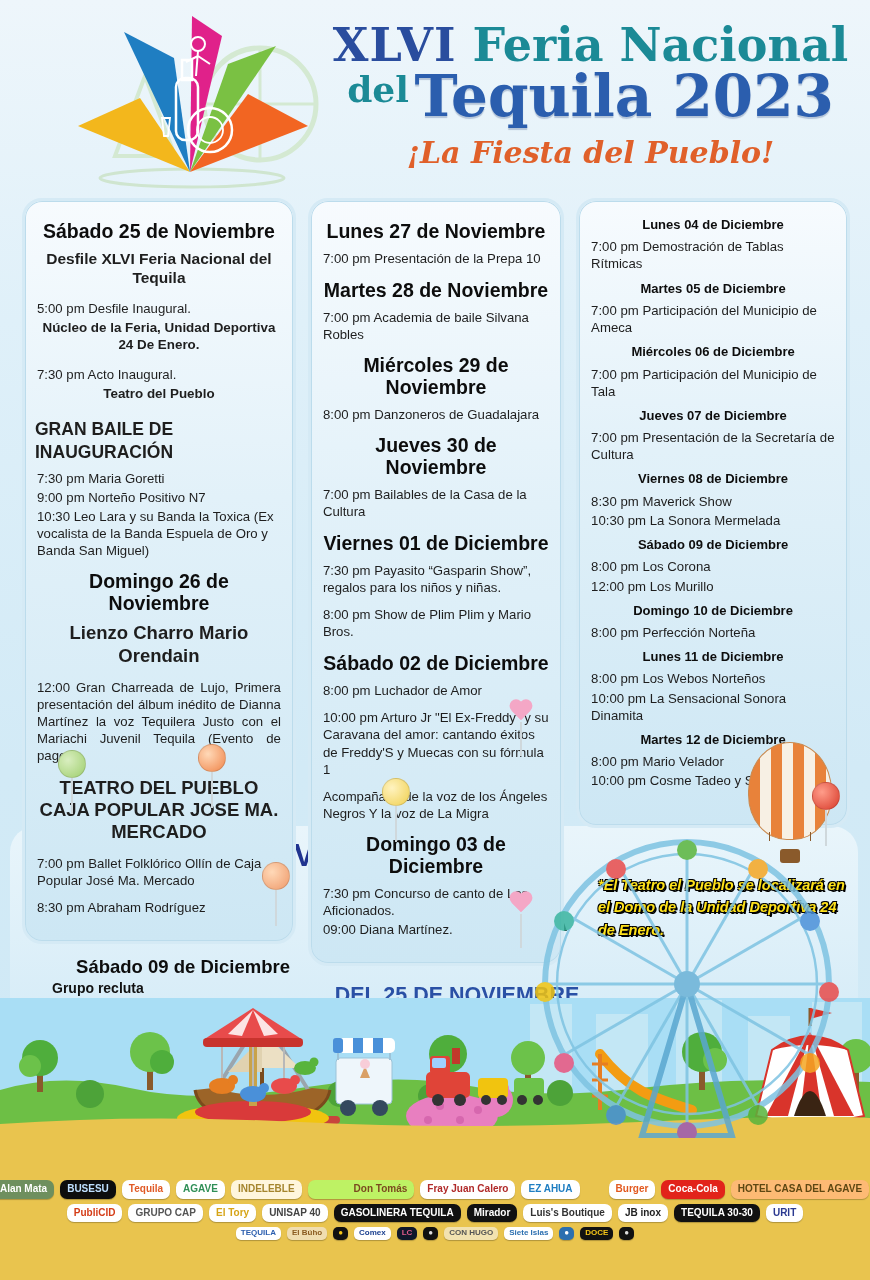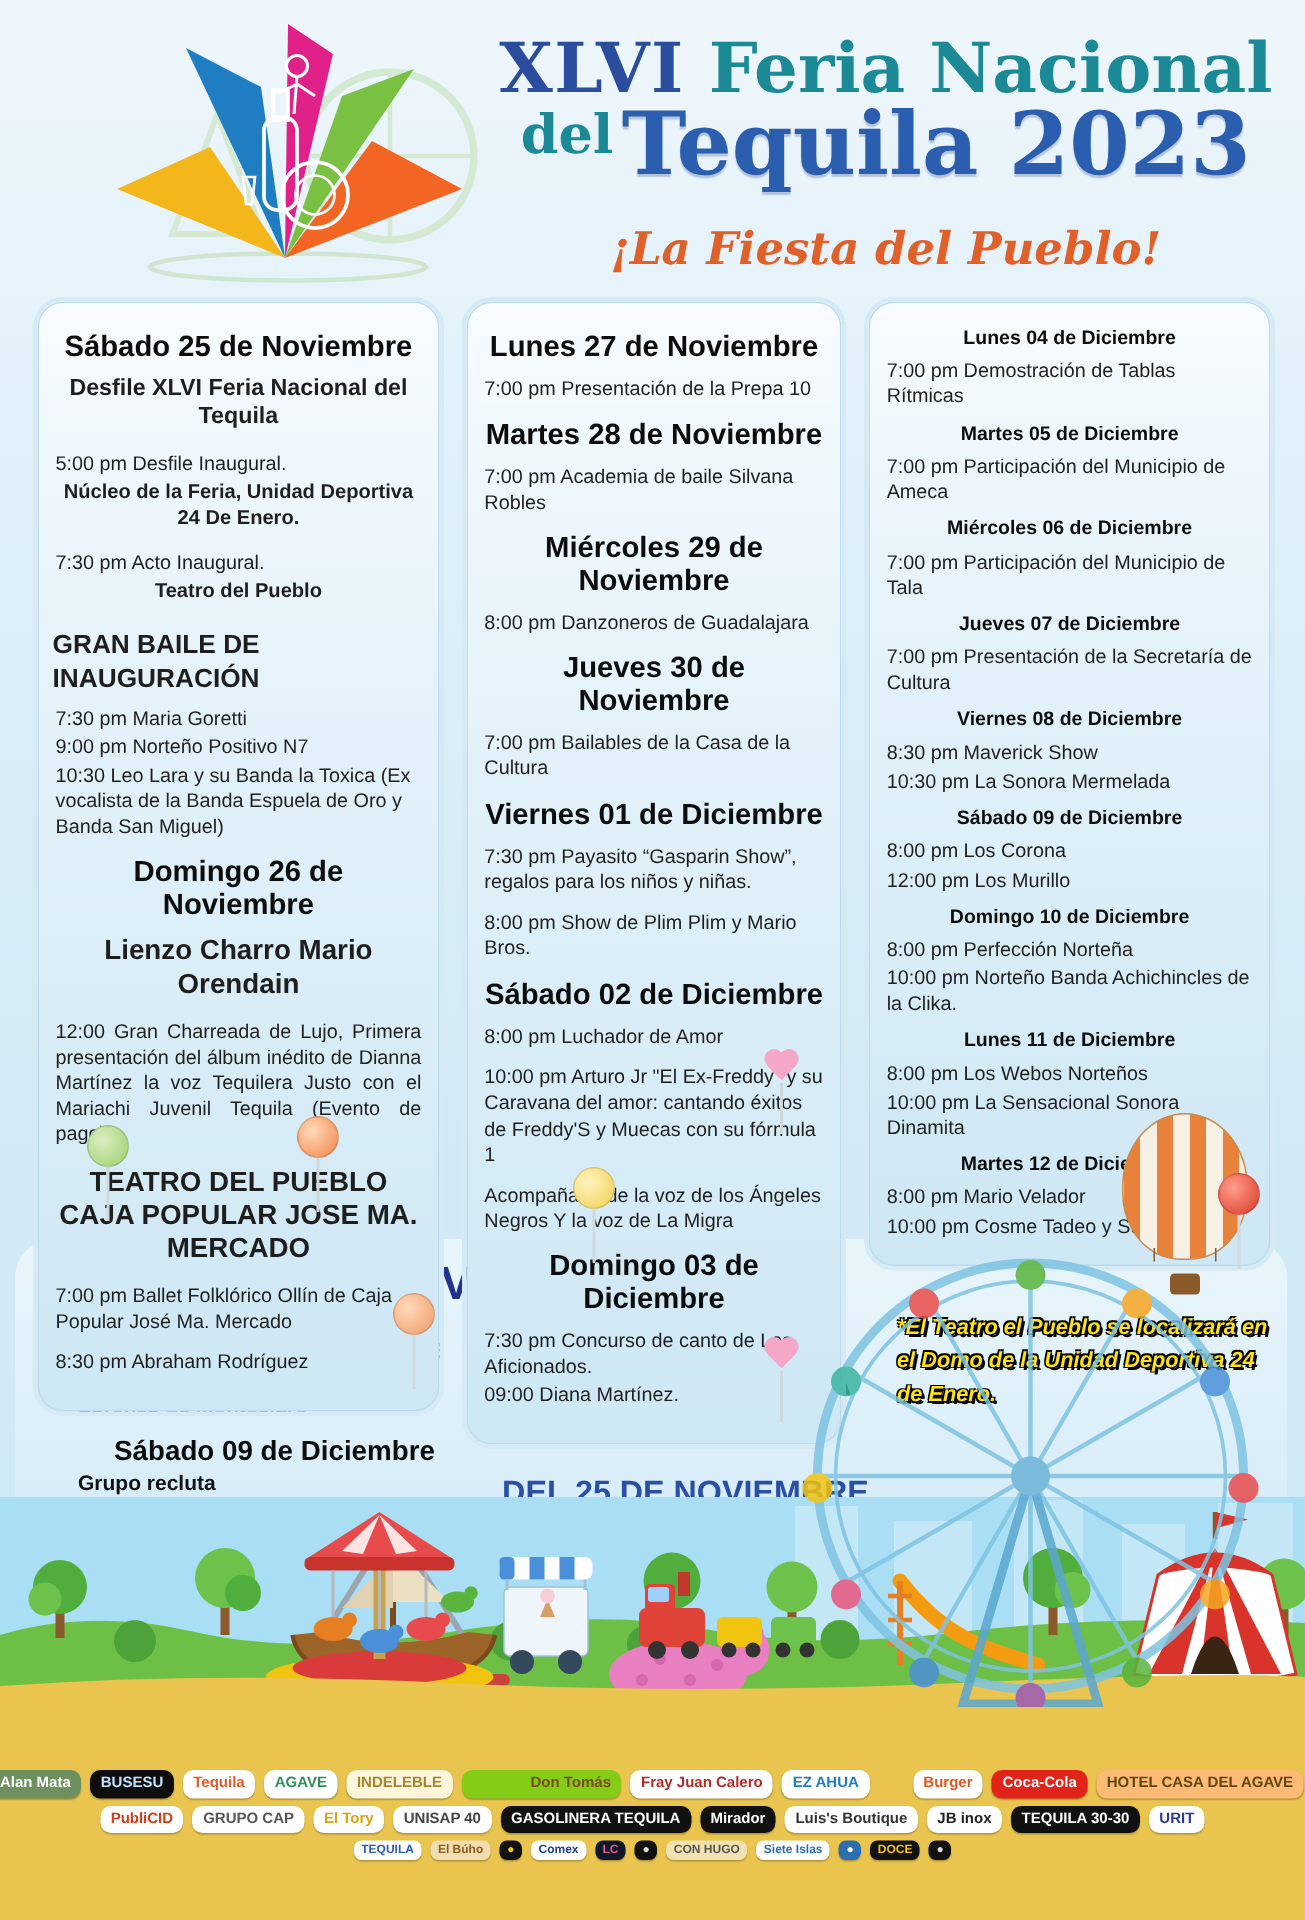--- a/index.html
+++ b/index.html
@@ -9,21 +9,21 @@
 
   
   .title-block{position:absolute;left:323px;top:22px;width:535px;text-align:center;z-index:3;}
   .t-line1{font-family:"DejaVu Serif",serif;font-weight:bold;font-size:46px;line-height:1.02;}
   .t-xlvi{color:#2a4d9e;letter-spacing:1px;}
   .t-feria{color:#1b8a96;}
   .t-line2{font-family:"DejaVu Serif",serif;font-weight:bold;line-height:1;margin-top:-2px;}
   .t-del{color:#1b8a96;font-size:36px;vertical-align:14px;}
   .t-teq{color:#2b5eae;font-size:58px;text-shadow:0 2px 1px rgba(20,50,110,.25);}
   .t-tagline{font-family:"DejaVu Serif",serif;font-style:italic;font-weight:bold;
-    color:#e0602a;font-size:30px;margin-top:24px;}
+    color:#e0602a;font-size:30px;margin-top:10px;}
   .logo-burst{position:absolute;left:70px;top:6px;z-index:2;}
 
   
   .cols{position:absolute;top:198px;left:22px;width:828px;display:flex;gap:12px;align-items:flex-start;z-index:3;}
   .panel{background:linear-gradient(180deg,#f7fbfe 0%,#e2f1f9 40%,#cde7f4 100%);
     border:3px solid #d5eaf5;border-radius:20px;padding:8px 10px 14px;box-sizing:border-box;
     box-shadow:inset 0 0 0 1px #bcdcec;}
   .p0{width:278px;min-height:610px;}
   .p1{width:260px;min-height:618px;}
   .p2{width:278px;min-height:630px;}
@@ -202,21 +202,20 @@
           <div class="item">10:30 pm La Sonora Mermelada</div>
         </section>
         <section class="day-section">
           <div class="day-title">Sábado 09 de Diciembre</div>
           <div class="item tight">8:00 pm Los Corona</div>
           <div class="item">12:00 pm Los Murillo</div>
         </section>
         <section class="day-section">
           <div class="day-title">Domingo 10 de Diciembre</div>
           <div class="item tight">8:00 pm Perfección Norteña</div>
-          <div class="item">10:00 pm Norteño Banda Achichincles de la Clika.</div>
         </section>
         <section class="day-section">
           <div class="day-title">Lunes 11 de Diciembre</div>
           <div class="item tight">8:00 pm Los Webos Norteños</div>
           <div class="item">10:00 pm La Sensacional Sonora Dinamita</div>
         </section>
         <section class="day-section">
           <div class="day-title">Martes 12 de Diciembre</div>
           <div class="item tight">8:00 pm Mario Velador</div>
           <div class="item">10:00 pm Cosme Tadeo y Sus Reyes</div>
@@ -462,21 +461,21 @@
   </svg>
 
   <div class="sponsors" id="sponsors">
       <div class="sponsor-row">
         <span class="chip" style="background: rgb(255, 255, 255); color: rgb(200, 16, 46);">TECATE</span>
         <span class="chip" style="background: rgb(110, 143, 94); color: rgb(255, 255, 255);">Alan Mata</span>
         <span class="chip" style="background: rgb(13, 13, 13); color: rgb(191, 224, 255);">BUSESU</span>
         <span class="chip" style="background: rgb(255, 255, 255); color: rgb(224, 90, 38);">Tequila</span>
         <span class="chip" style="background: rgb(255, 255, 255); color: rgb(47, 143, 87);">AGAVE</span>
         <span class="chip" style="background: rgb(255, 246, 220); color: rgb(165, 133, 46);">INDELEBLE</span>
-        <span class="chip" style="background: #84cc16; color: rgb(122, 74, 31); padding-left: 46px;">Don Tomás</span>
+        <span class="chip" style="background: #bef264; color: rgb(122, 74, 31); padding-left: 46px;">Don Tomás</span>
         <span class="chip" style="background: rgb(255, 255, 255); color: rgb(176, 42, 42);">Fray Juan Calero</span>
         <span class="chip" style="background: rgb(255, 255, 255); color: rgb(31, 126, 194);">EZ AHUA</span>
         <span class="chip" style="background: rgb(255, 255, 255); color: rgb(226, 89, 31); margin-left: 23px;">Burger</span>
         <span class="chip" style="background: rgb(226, 35, 26); color: rgb(255, 255, 255);">Coca-Cola</span>
         <span class="chip" style="background: #fdba74; color: rgb(94, 71, 18);">HOTEL CASA DEL AGAVE</span>
         <span class="chip" style="background: rgb(255, 255, 255); color: rgb(58, 127, 193);">Vista Azul</span>
       </div>
       <div class="sponsor-row">
         <span class="chip" style="background: rgb(255, 255, 255); color: rgb(212, 60, 23);">PubliCID</span>
         <span class="chip" style="background: rgb(255, 255, 255); color: rgb(85, 85, 85);">GRUPO CAP</span>

